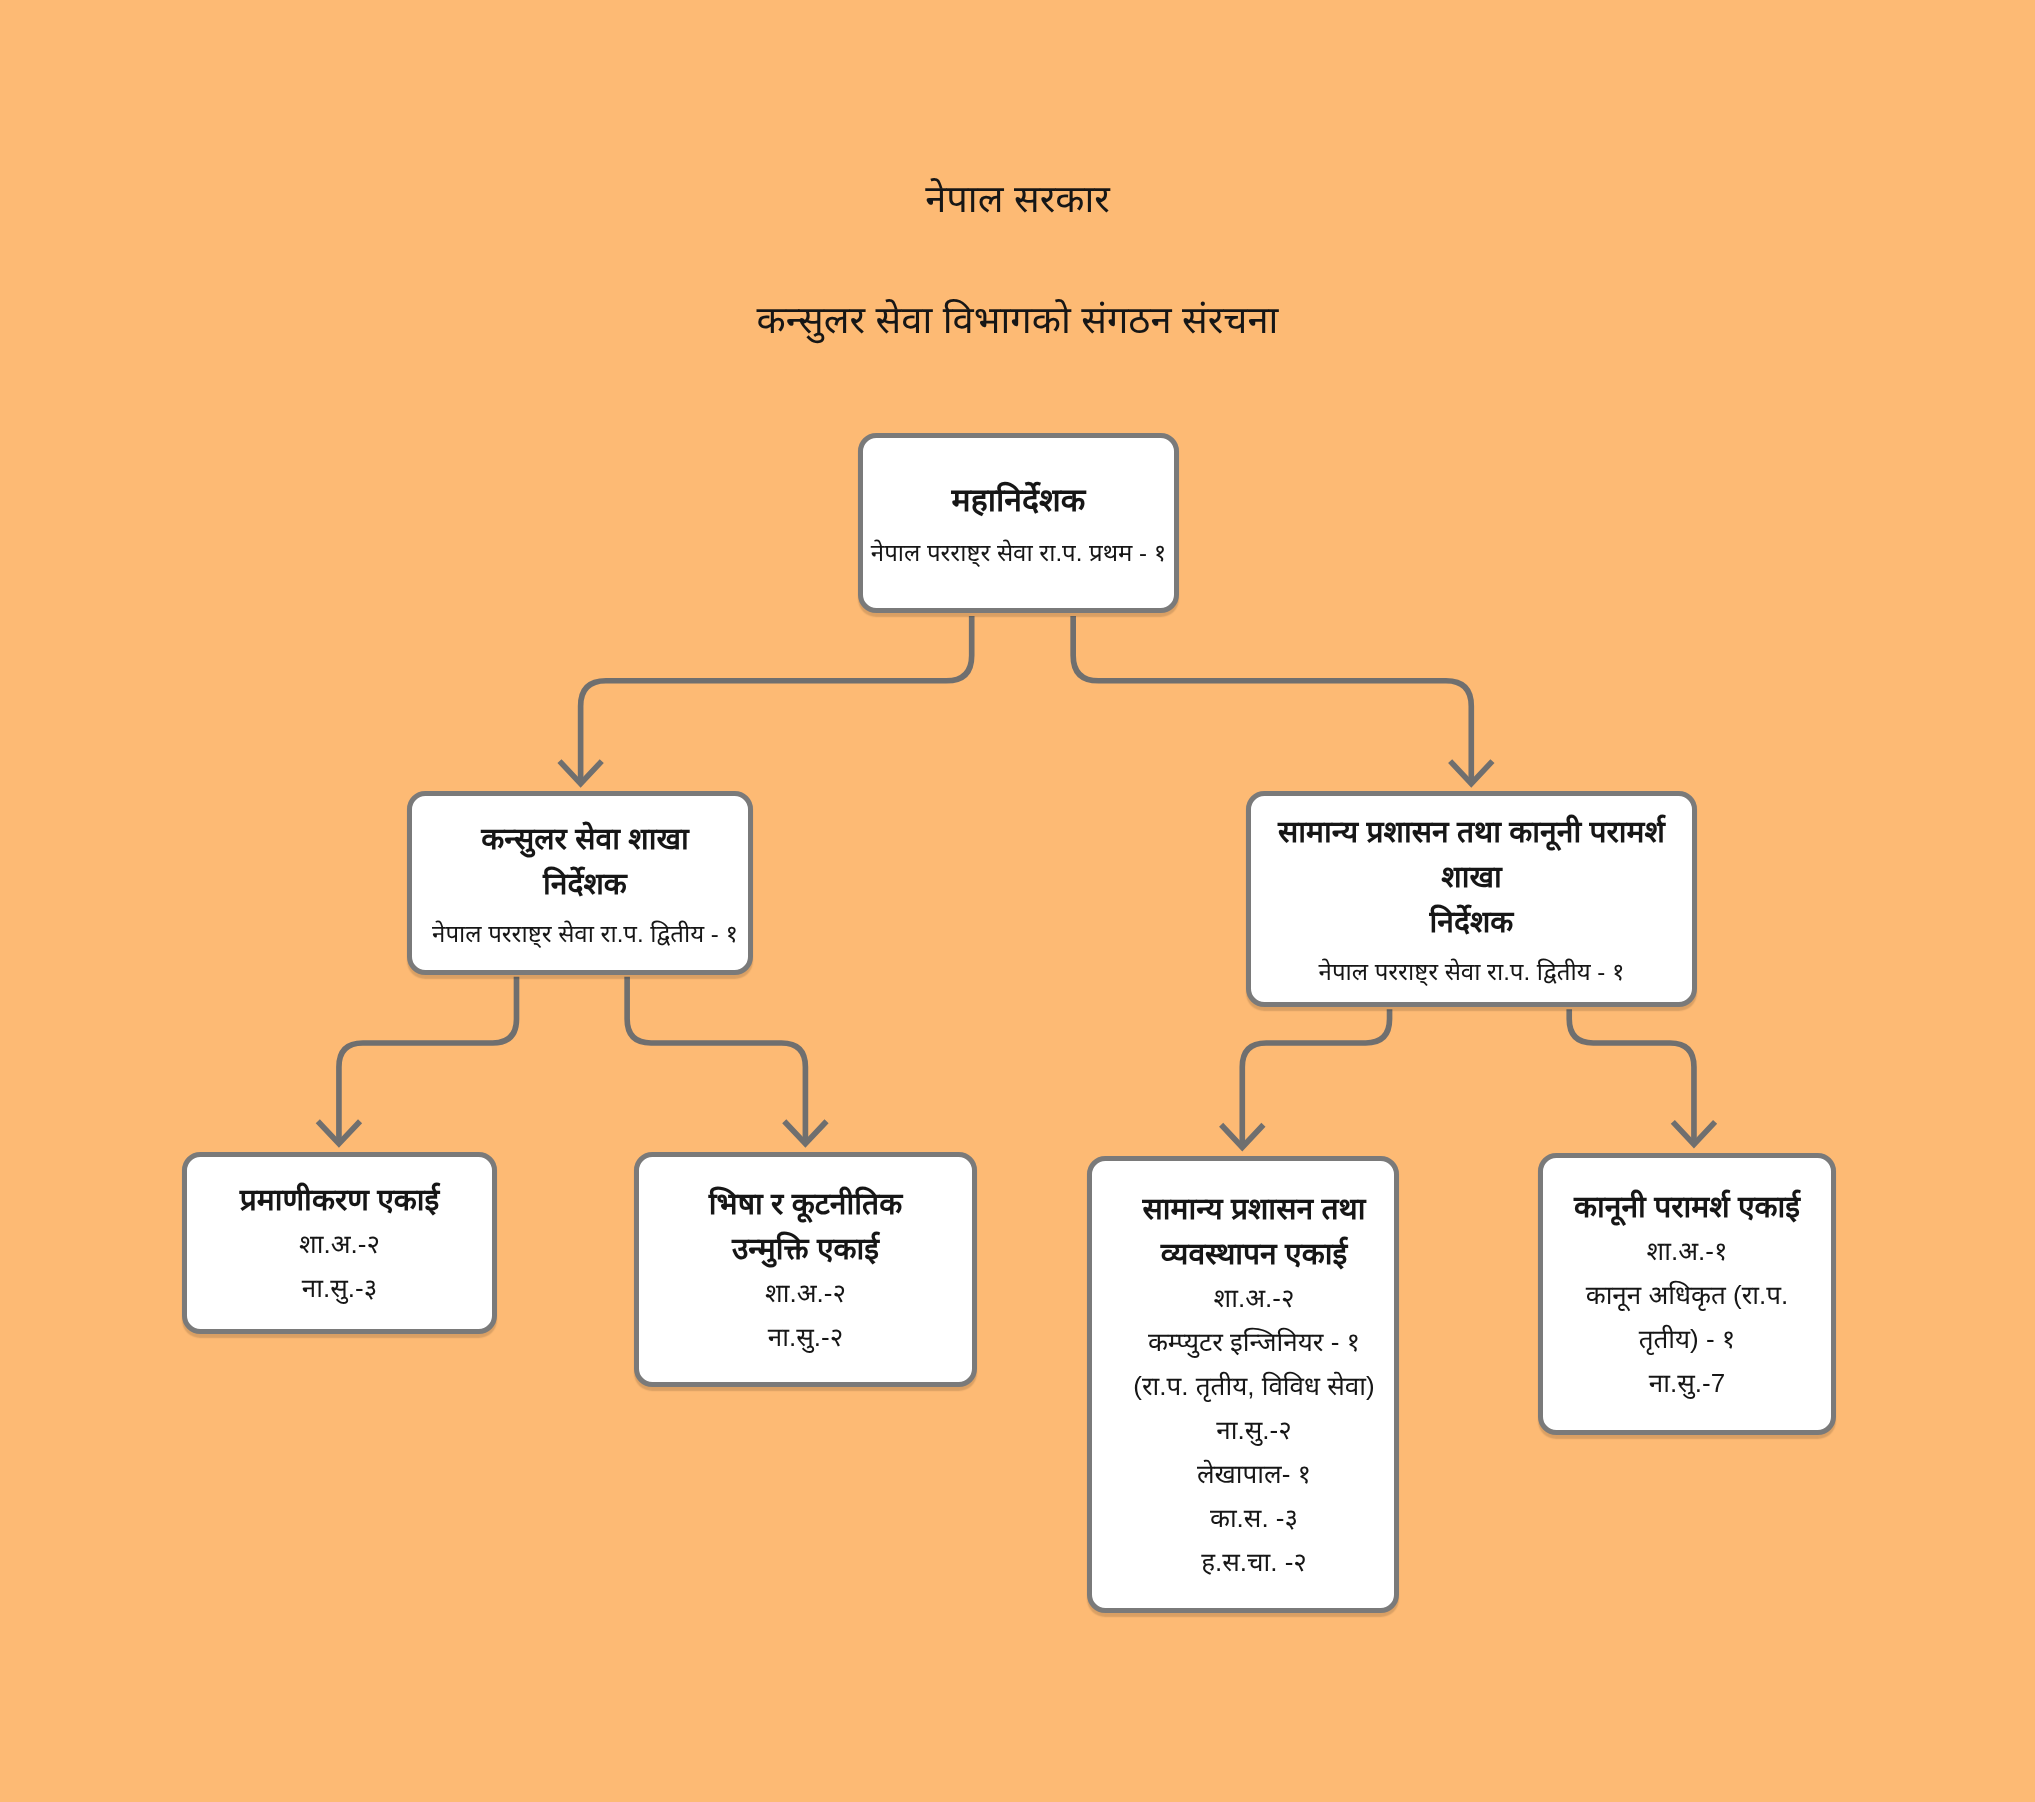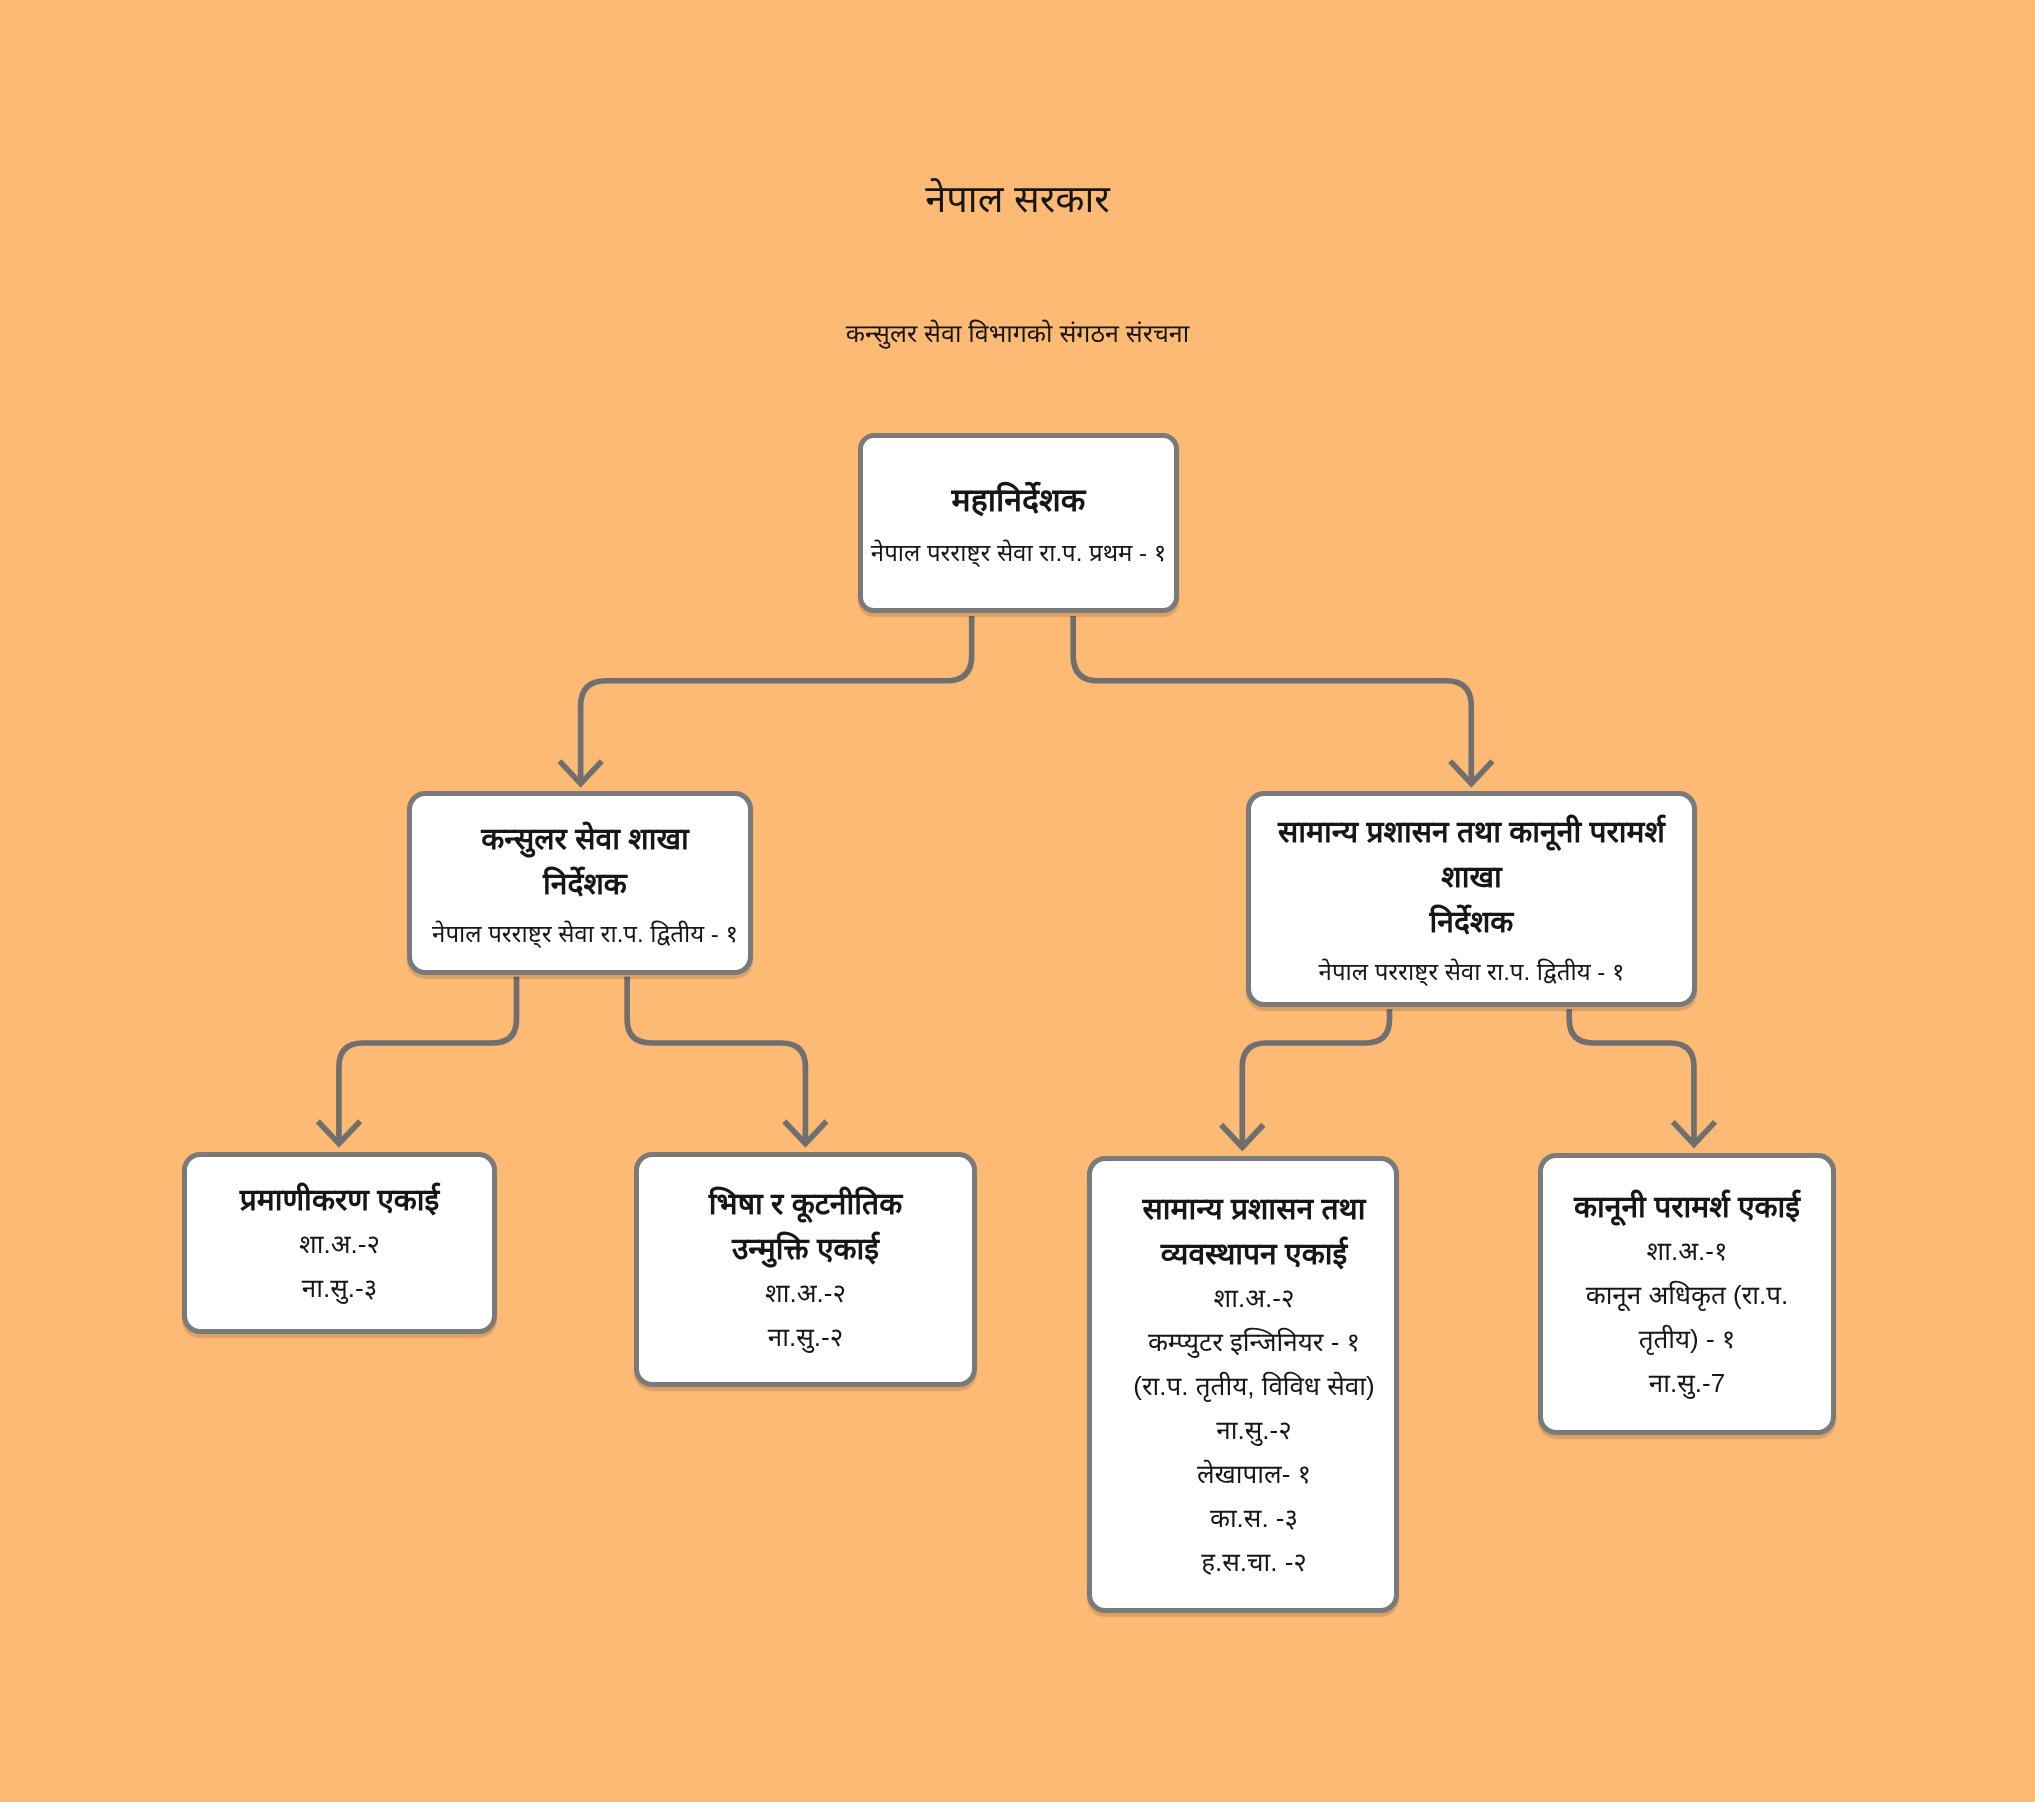--- a/index.html
+++ b/index.html
@@ -14,21 +14,21 @@
   }
   .title-line {
     position: absolute;
     left: 0;
     width: 100%;
     text-align: center;
     white-space: nowrap;
   }
   .t1 { top: 171px; font-size: 38px; font-weight: normal; }
   .t2 { top: 250px; font-size: 40px; font-weight: bold; }
-  .t3 { top: 315px; font-size: 25px; font-weight: normal; }
+  .t3 { top: 292px; font-size: 38px; font-weight: normal; }
 
   .connector-layer {
     position: absolute;
     left: 0; top: 0;
     width: 2035px; height: 1802px;
   }
 
   .node {
     position: absolute;
     box-sizing: border-box;
@@ -40,21 +40,21 @@
     flex-direction: column;
     justify-content: center;
     align-items: center;
     text-align: center;
     padding: 4.2px 7px;
   }
   .node-title  { font-weight: bold; font-size: 30px; line-height: 45px; white-space: nowrap; }
   .node-line   { font-weight: normal; font-size: 26px; line-height: 44px; white-space: nowrap; }
   .node-sub    { font-weight: normal; font-size: 24px; line-height: 35px; margin-top: 10px; white-space: nowrap; }
 
-  .node-dg        { left: 858px; top:  433px; width: 321px; height: 180px; border-radius: 16px; }
+  .node-dg        { left: 858px; top:  433px; width: 321px; height: 180px; }
   .node-dg .node-title { font-size: 32px; line-height: 49px; }
   .node-consular  { left:  407px; top: 791px; width: 346px; height: 184px; padding-left: 17px; }
   .node-admin     { left: 1246px; top: 791px; width: 451px; height: 216px; }
   .node-cert      { left:  182px; top: 1152px; width: 315px; height: 182px; }
   .node-visa      { left:  634px; top: 1152px; width: 343px; height: 235px; }
   .node-genadmin  { left: 1087px; top: 1156px; width: 312px; height: 457px; padding-left: 29px; }
   .node-legal     { left: 1538px; top: 1153px; width: 298px; height: 282px; }
 </style>
 </head>
 <body>

